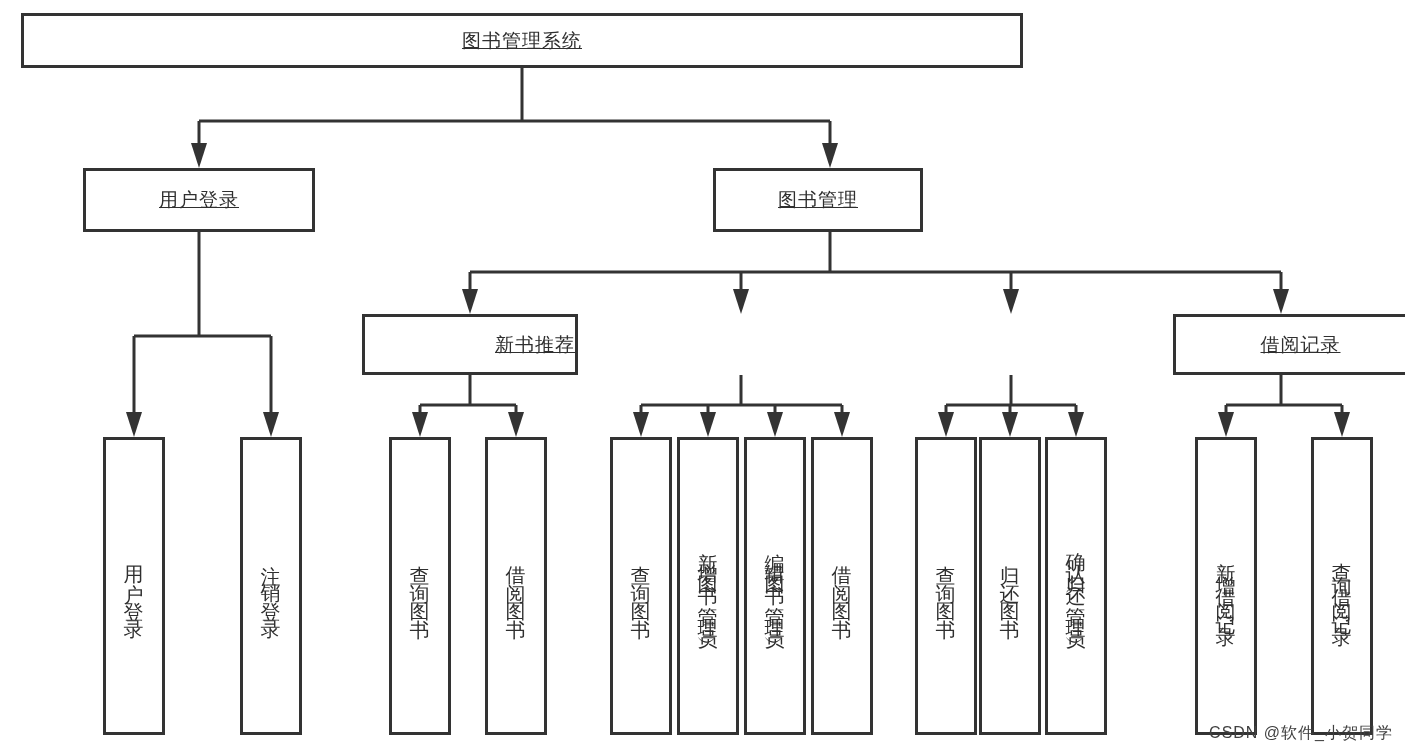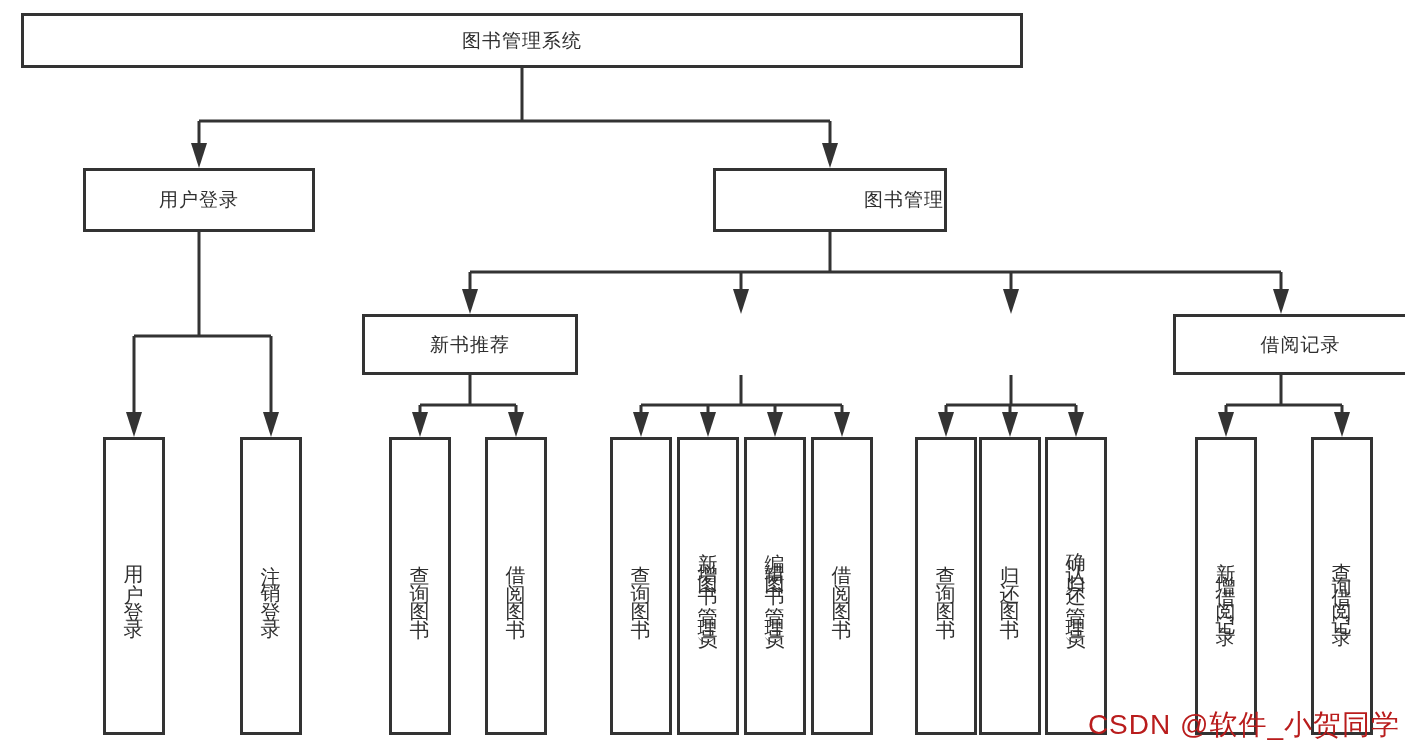--- a/index.html
+++ b/index.html
@@ -14,37 +14,37 @@
   .node{
     position:absolute;
     box-sizing:border-box;
     border:3px solid #333333;
     background:#ffffff;
     display:flex;
     align-items:center;
     justify-content:center;
     color:#2f2f2f;
   }
-  .h-node{font-size:19px;letter-spacing:1px;}
+  .h-node{font-size:19px;letter-spacing:1px;text-decoration:underline;}
   .root{left:21px;top:13px;width:1002px;height:55px;}
   .l2{top:168px;height:64px;}
   .l3{top:314px;height:61px;}
   .leaf{top:437px;width:62px;height:298px;}
   .leaf .vtext{
     writing-mode:vertical-rl;
     text-orientation:mixed;
     font-size:20px;
     line-height:1;
     white-space:nowrap;
   }
   #watermark{
     position:absolute;
-    right:5px;bottom:3px;
-    font-size:28px;
-    color:#b91c1c;
+    right:12px;bottom:3px;
+    font-size:16px;
+    color:#404040;
     letter-spacing:1px;
     z-index:5;
   }
 </style>
 </head>
 <body>
 
 <div id="canvas">
 
   <svg id="connectors" viewBox="0 0 1405 747" xmlns="http://www.w3.org/2000/svg">
@@ -97,25 +97,25 @@
       </g>
   </svg>
 
   <div class="node root h-node">
     <span>图书管理系统</span>
   </div>
 
   <div class="node l2 h-node" style="left:83px;width:232px;">
     <span>用户登录</span>
   </div>
-  <div class="node l2 h-node" style="left:713px;width:234px;justify-content:flex-end;">
+  <div class="node l2 h-node" style="left:713px;width:210px;">
     <span>图书管理</span>
   </div>
 
-  <div class="node l3 h-node" style="left:362px;width:216px;">
+  <div class="node l3 h-node" style="left:362px;width:216px;justify-content:flex-end;">
     <span>新书推荐</span>
   </div>
   <div class="node l3 h-node" style="left:1173px;width:255px;">
     <span>借阅记录</span>
   </div>
 
   <div class="node leaf" style="left:103px;">
     <span class="vtext" style="letter-spacing: 18px;">用户登录</span>
   </div>
   <div class="node leaf" style="left:240px;">

